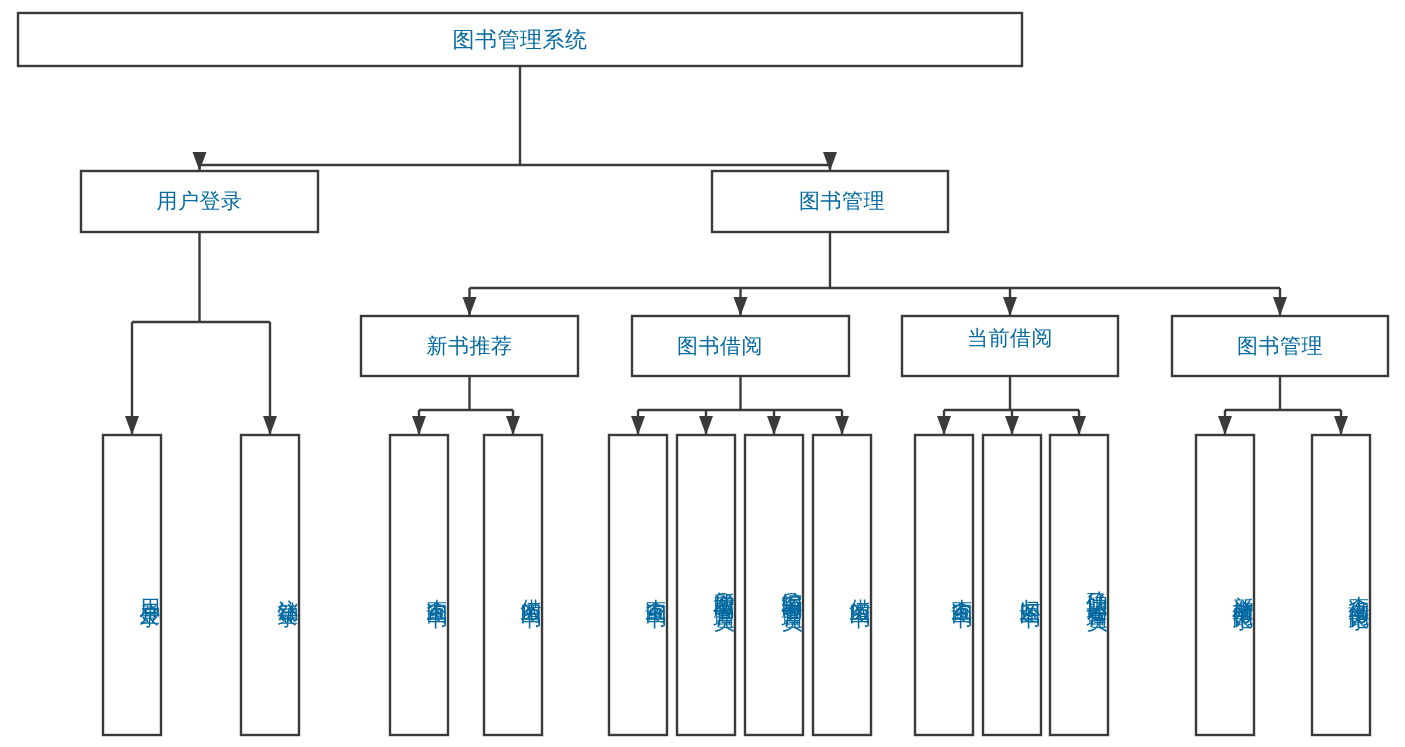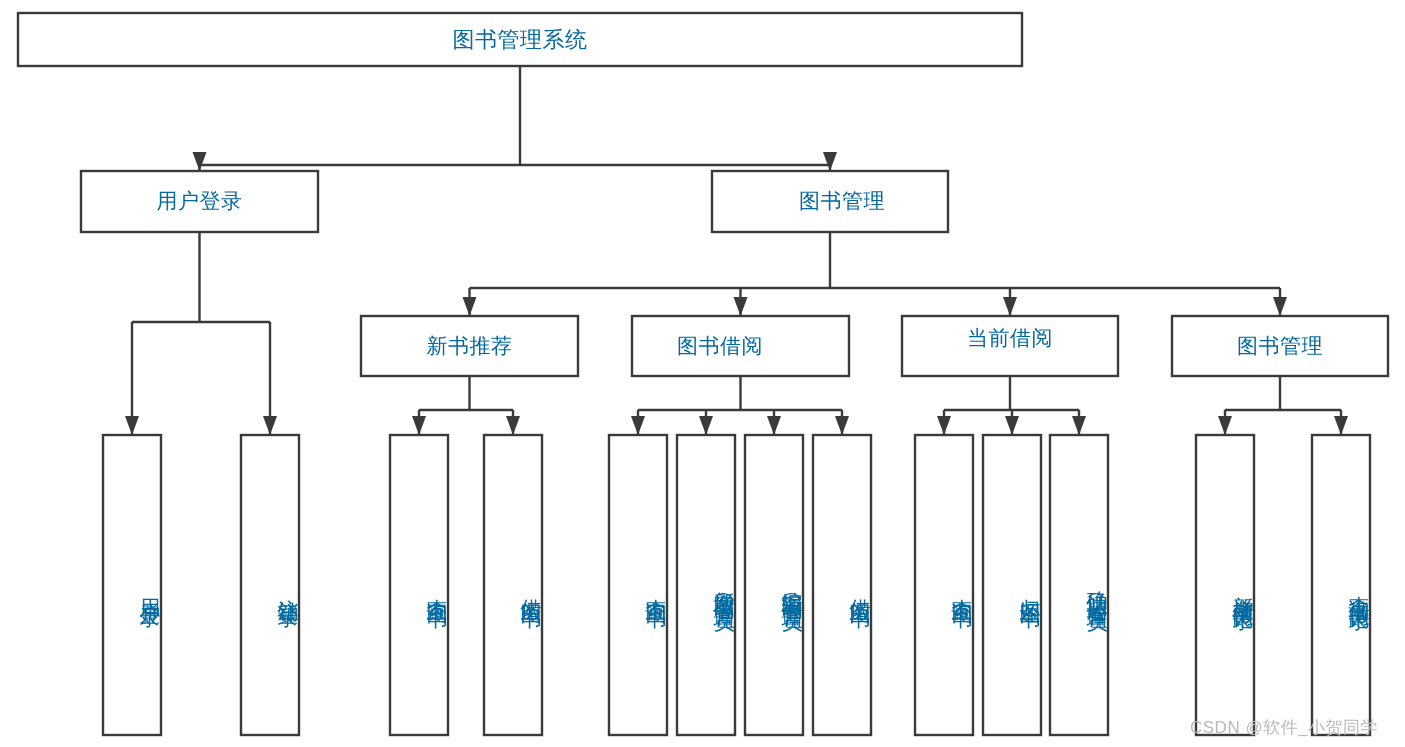--- a/index.html
+++ b/index.html
@@ -180,15 +180,14 @@
       <div class="node-label label-v" style="left: 813px; top: 435px; width: 58px; height: 300px;">借阅图书</div>
       <div class="node-label label-h" style="left: 902px; top: 316px; width: 216px; height: 44px;">当前借阅</div>
       <div class="node-label label-v" style="left: 915px; top: 435px; width: 58px; height: 300px;">查询图书</div>
       <div class="node-label label-v" style="left: 983px; top: 435px; width: 58px; height: 300px;">归还图书</div>
       <div class="node-label label-v tall" style="left: 1050px; top: 435px; width: 58px; height: 300px;">确认归还（管理员）</div>
       <div class="node-label label-h" style="left: 1172px; top: 316px; width: 216px; height: 60px;">图书管理</div>
       <div class="node-label label-v" style="left: 1196px; top: 435px; width: 58px; height: 300px;">新增借阅记录</div>
       <div class="node-label label-v" style="left: 1312px; top: 435px; width: 58px; height: 300px;">查询借阅记录</div>
     </div>
 
-  <div class="watermark" style="left:1190px; top:716px;">CSDN @软件_小贺同学</div>
 
 </div>
 
 </body></html>

